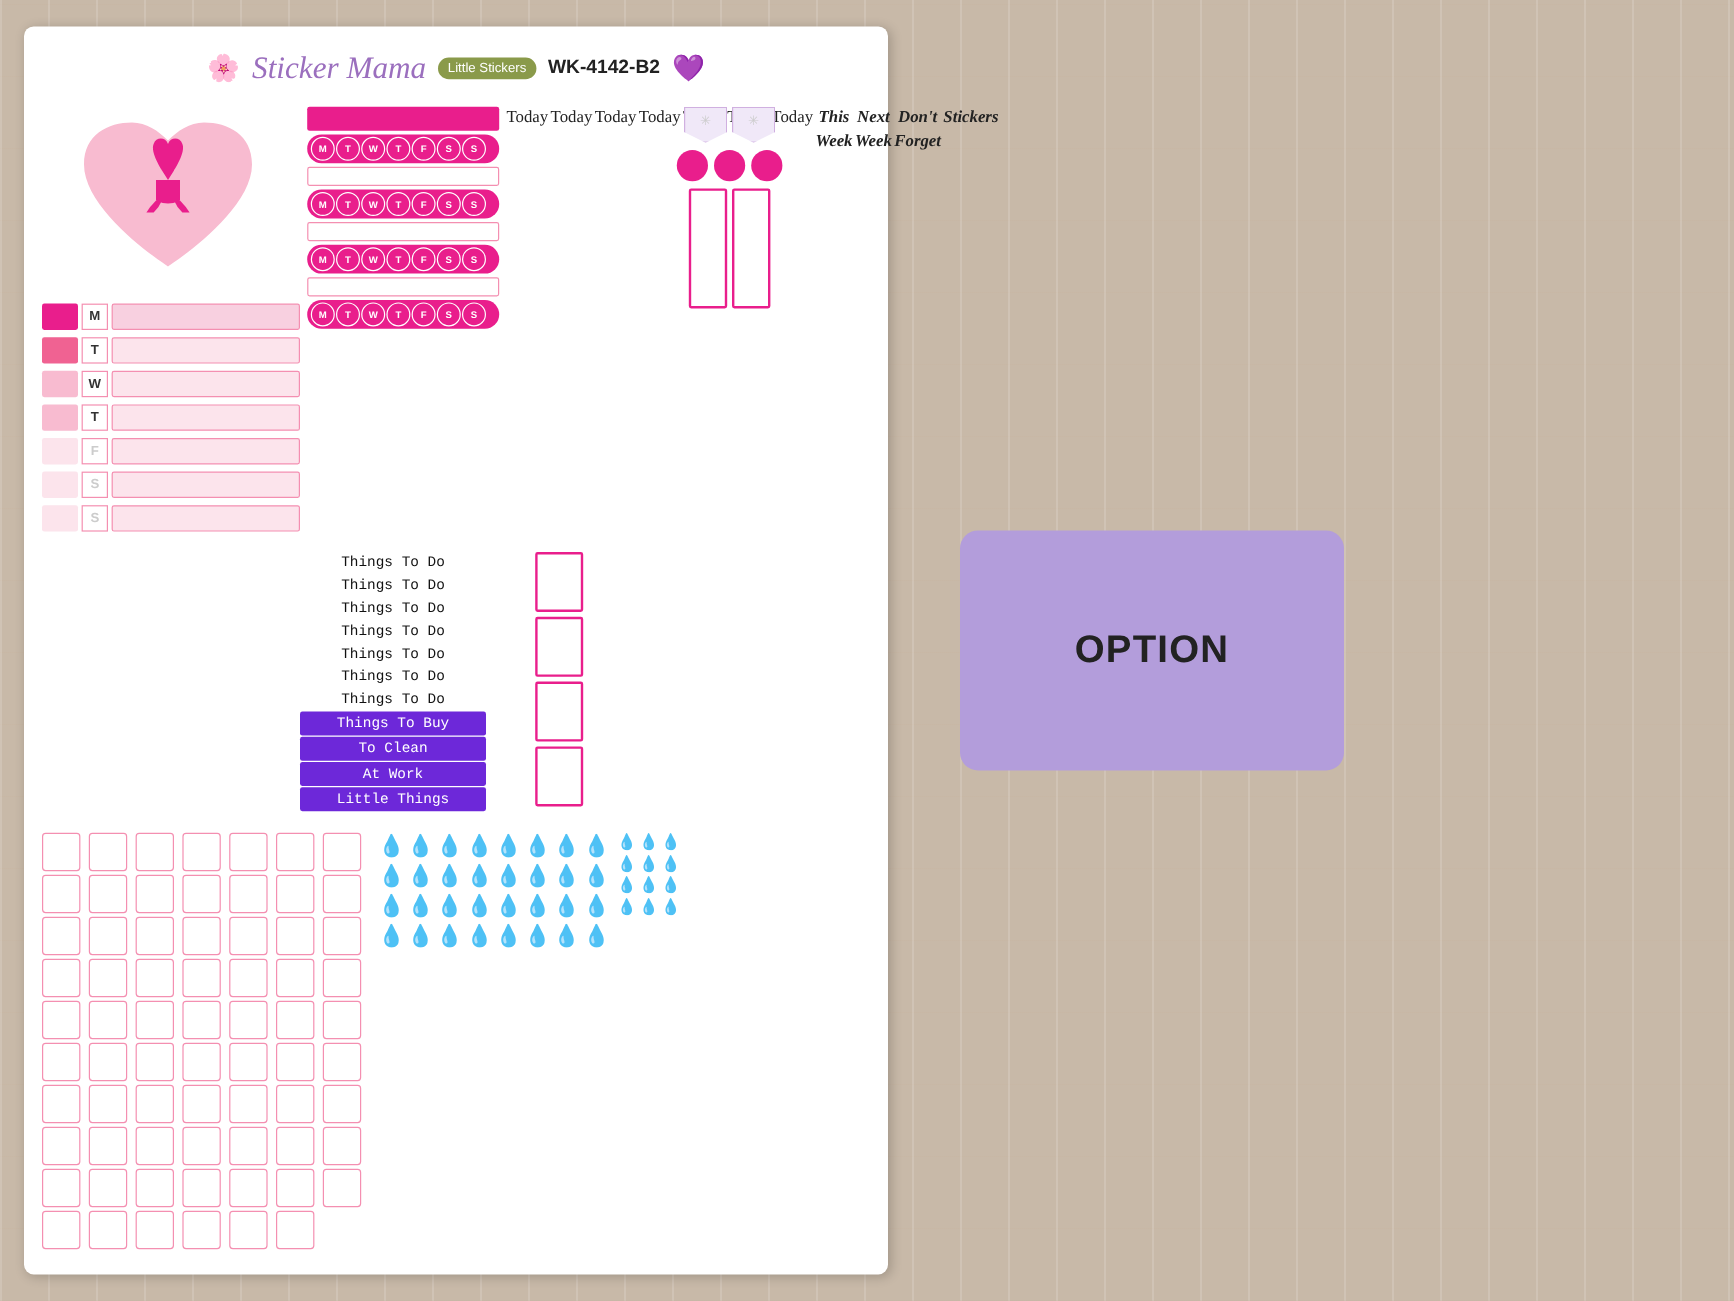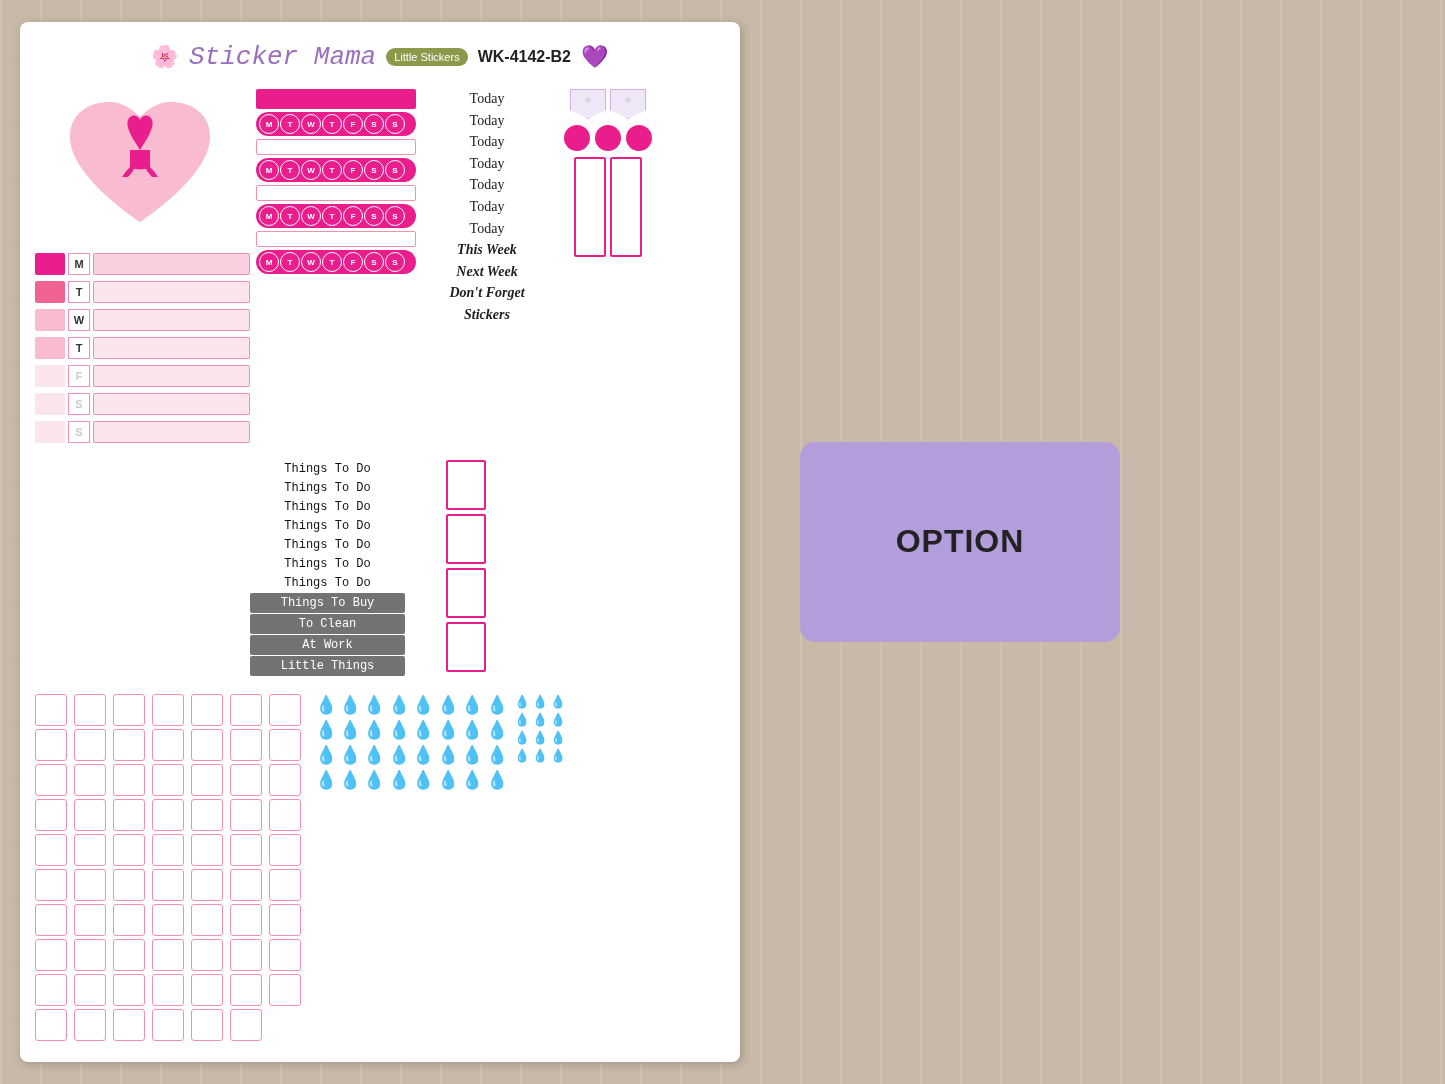--- a/index.html
+++ b/index.html
@@ -33,21 +33,21 @@
     .sheet-header {
       text-align: center;
       display: flex;
       align-items: center;
       justify-content: center;
       gap: 10px;
       margin-bottom: 5px;
     }
 
     .brand-name {
-      font-family: Liberation Mono, monospace;
+      font-family: Liberation Serif, serif;
       font-size: 26px;
       color: #9b6fbe;
       font-style: italic;
     }
 
     .planner-badge {
       background: #8a9a4a;
       color: white;
       font-size: 11px;
       padding: 3px 8px;
@@ -181,21 +181,21 @@
 
     .things-label {
       font-family: 'Courier New', monospace;
       font-size: 12px;
       text-align: center;
       line-height: 1.5;
       color: #111;
     }
 
     .things-label.pink-bg {
-      background: #737373;
+      background: #6d28d9;
       color: white;
       padding: 1px 4px;
       border-radius: 2px;
     }
 
     .checkbox-item {
       width: 32px;
       height: 32px;
       border: 1.5px solid #f48fb1;
       border-radius: 3px;
@@ -343,21 +343,21 @@
         <div class="dotw-cell filled">M</div>
         <div class="dotw-cell filled">T</div>
         <div class="dotw-cell filled">W</div>
         <div class="dotw-cell filled">T</div>
         <div class="dotw-cell filled">F</div>
         <div class="dotw-cell filled">S</div>
         <div class="dotw-cell filled">S</div>
       </div>
     </div>
 
-    <div style="display:flex; flex-direction:column; gap:2px; width:130px; padding-top:2px;">
+    <div style="display:flex; flex-direction:row; gap:2px; width:130px; padding-top:2px;">
       <div class="today-label">Today</div>
       <div class="today-label">Today</div>
       <div class="today-label">Today</div>
       <div class="today-label">Today</div>
       <div class="today-label">Today</div>
       <div class="today-label">Today</div>
       <div class="today-label">Today</div>
       <div class="today-label bold-italic">This Week</div>
       <div class="today-label bold-italic">Next Week</div>
       <div class="today-label bold-italic">Don't Forget</div>

